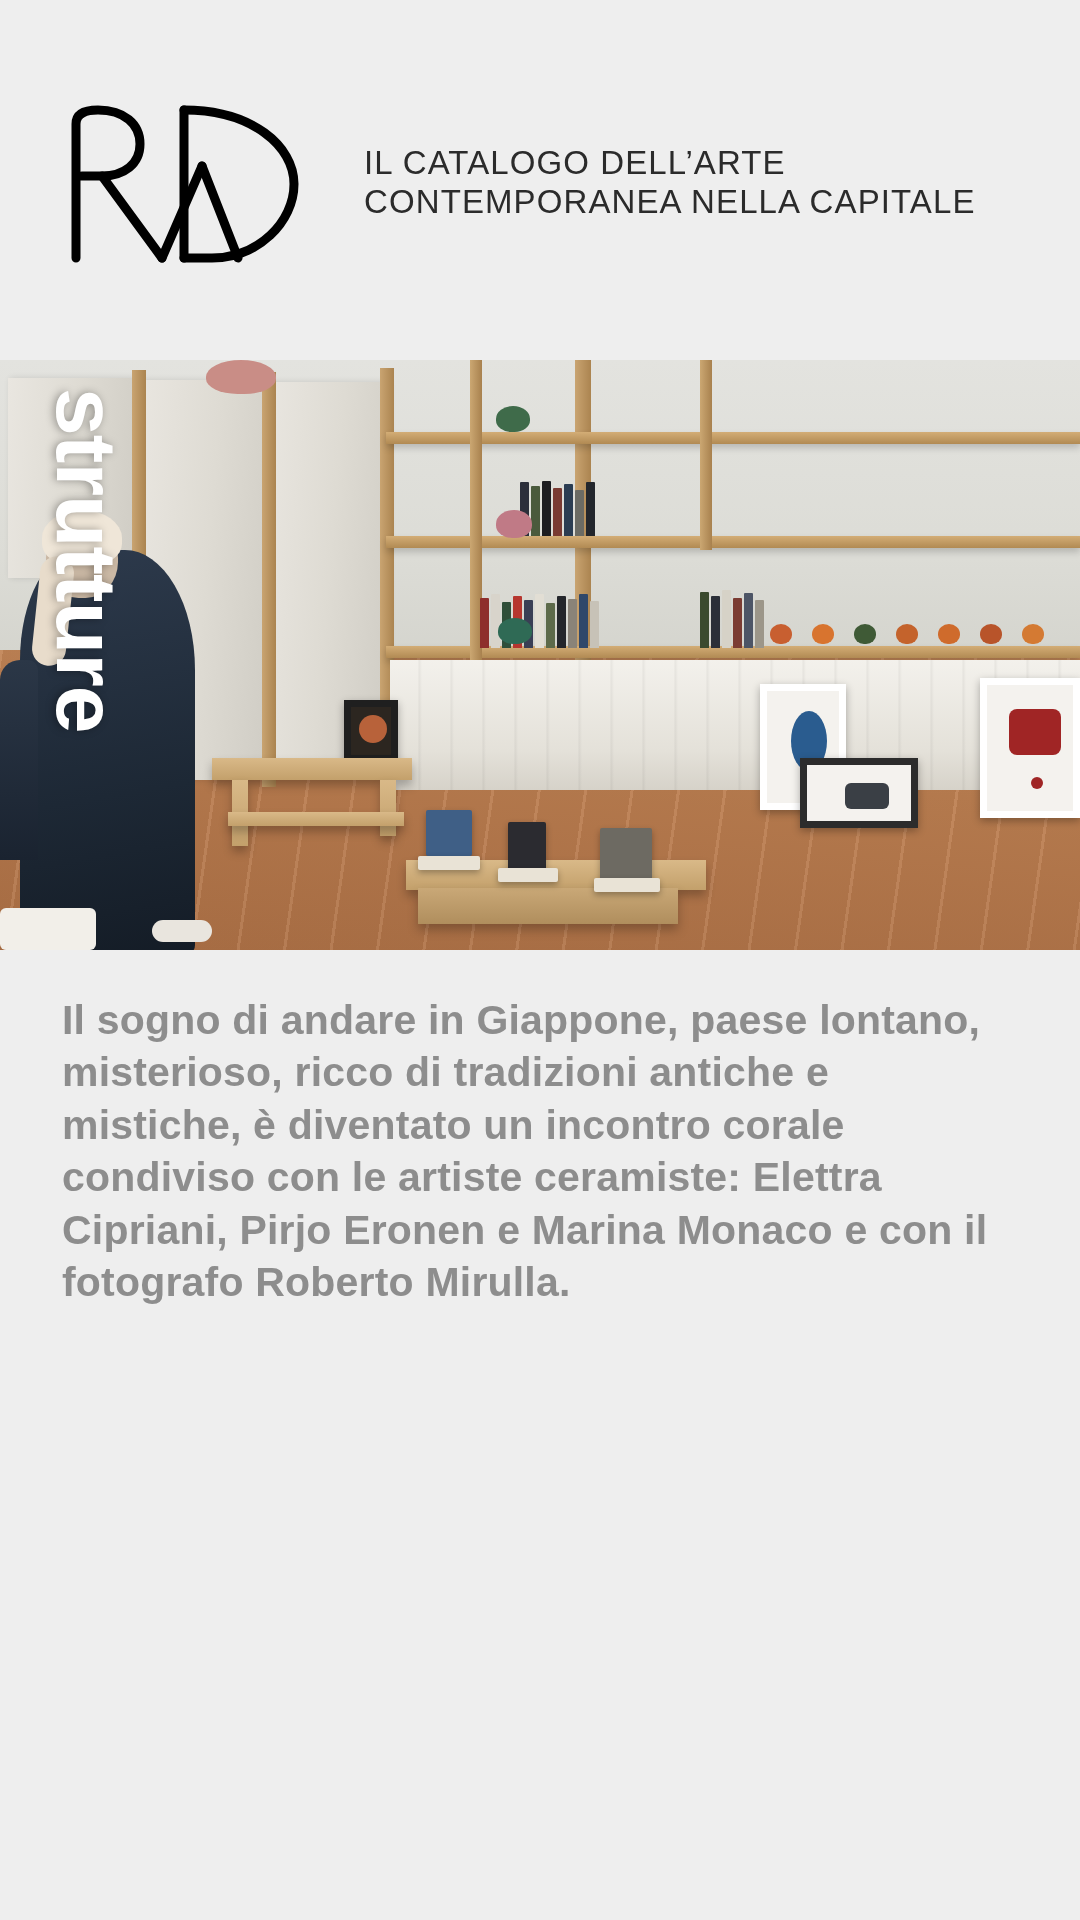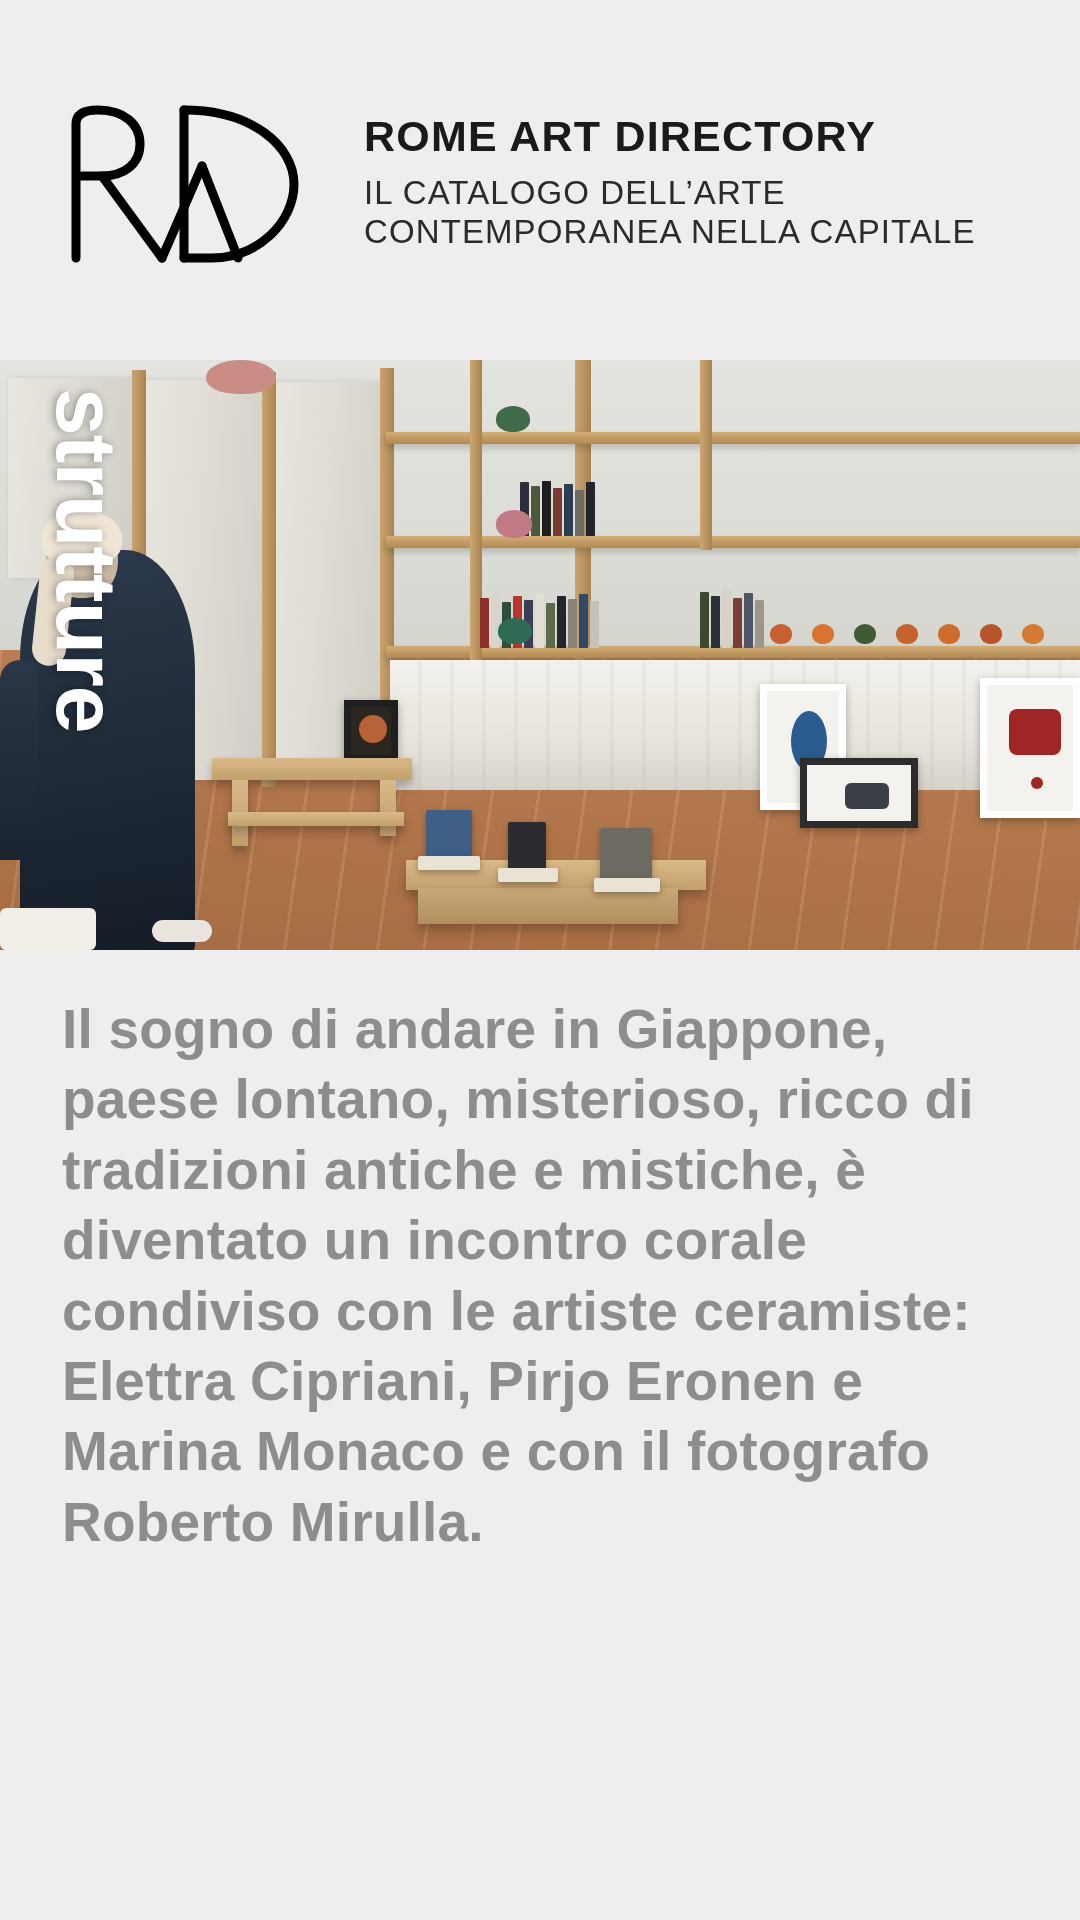--- a/index.html
+++ b/index.html
@@ -278,21 +278,21 @@
     margin-bottom: 18px;
   }
   .title {
     font-size: 62px;
     font-weight: bold;
     color: #111111;
     letter-spacing: -0.5px;
     margin-bottom: 24px;
   }
   .body-text {
-    font-size: 55px;
+    font-size: 41px;
     font-weight: bold;
     color: #8d8d8d;
     line-height: 1.28;
     letter-spacing: 0.2px;
   }
 </style>
 </head>
 <body>
 
 <div class="header">
@@ -307,21 +307,20 @@
         <path d="M100 158 L140 66"></path>
         <path d="M140 66 L176 158"></path>
 
         <path d="M122 10 L122 158"></path>
         <path d="M122 10 C190 10 232 46 232 84 C232 122 196 158 150 158 C138 158 128 158 122 158"></path>
       </g>
     </svg>
   </div>
 
   <div class="header-text">
-    <div class="brand-title">ROME ART DIRECTORY</div>
     <div class="brand-sub">IL CATALOGO DELL’ARTE CONTEMPORANEA NELLA CAPITALE</div>
   </div>
 </div>
 
 <div class="hero">
   <div class="photo">
     <div class="wall"></div>
     <div class="floor"></div>
 
     <div class="curtain c3"></div>

